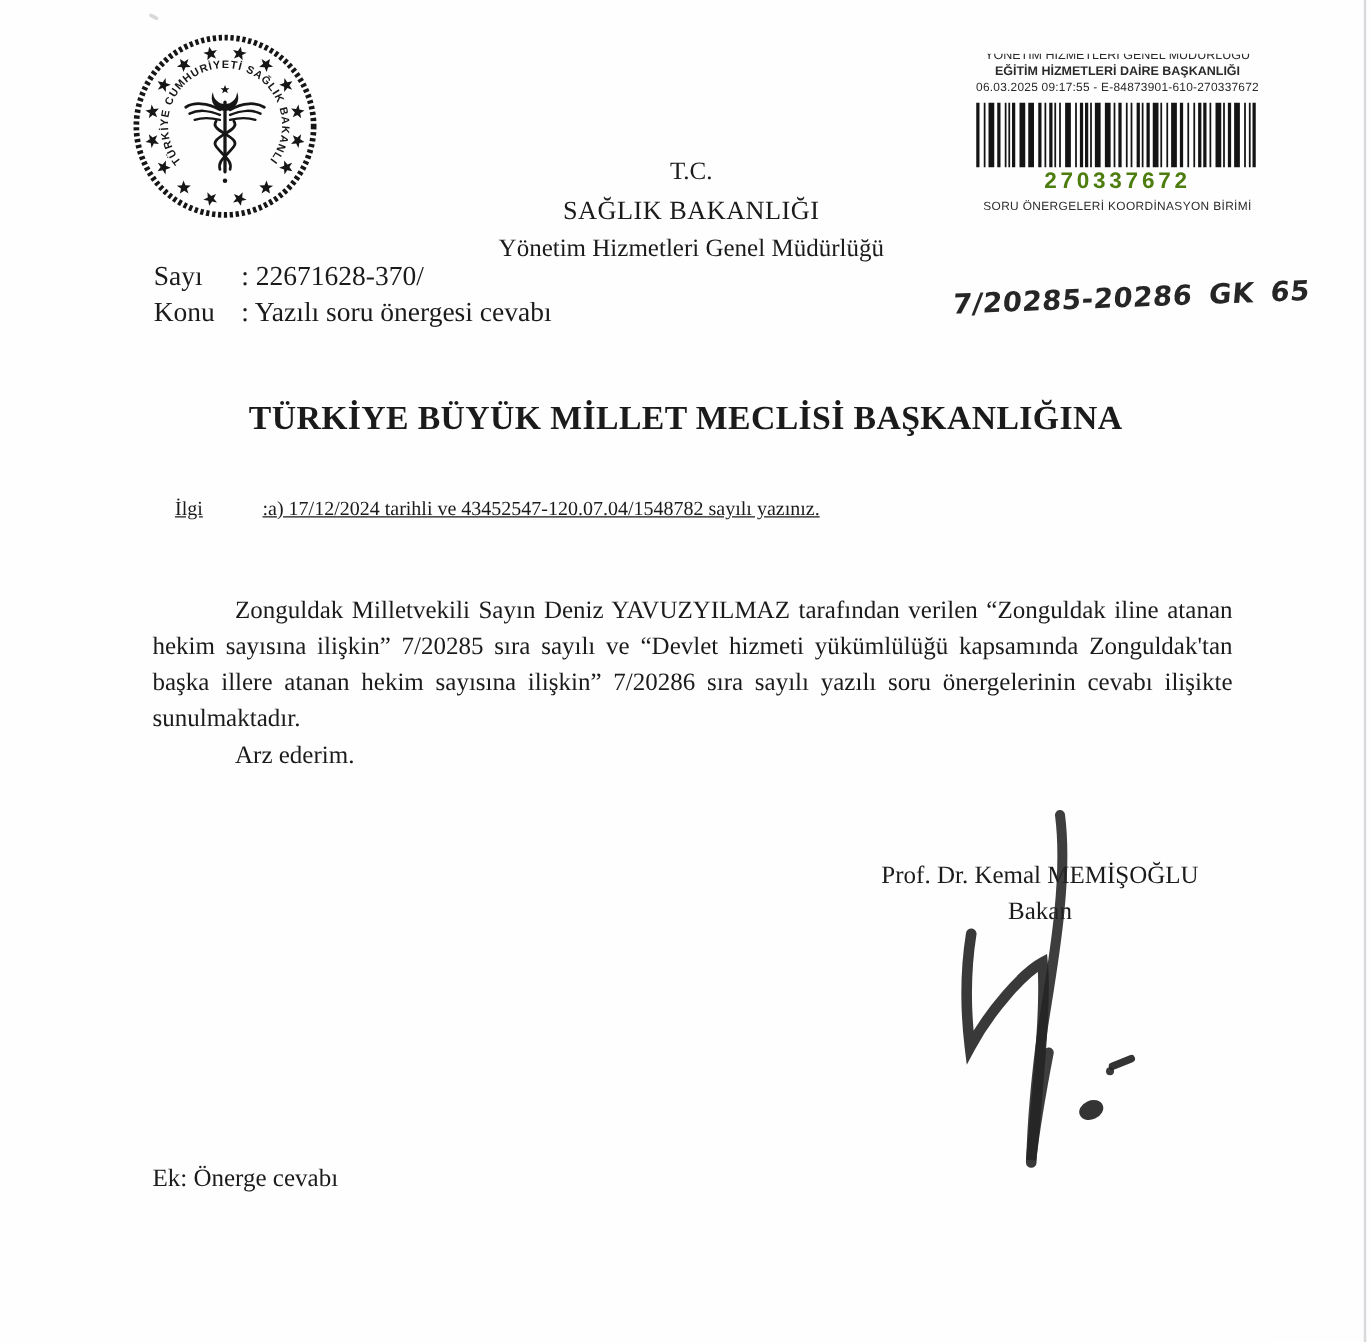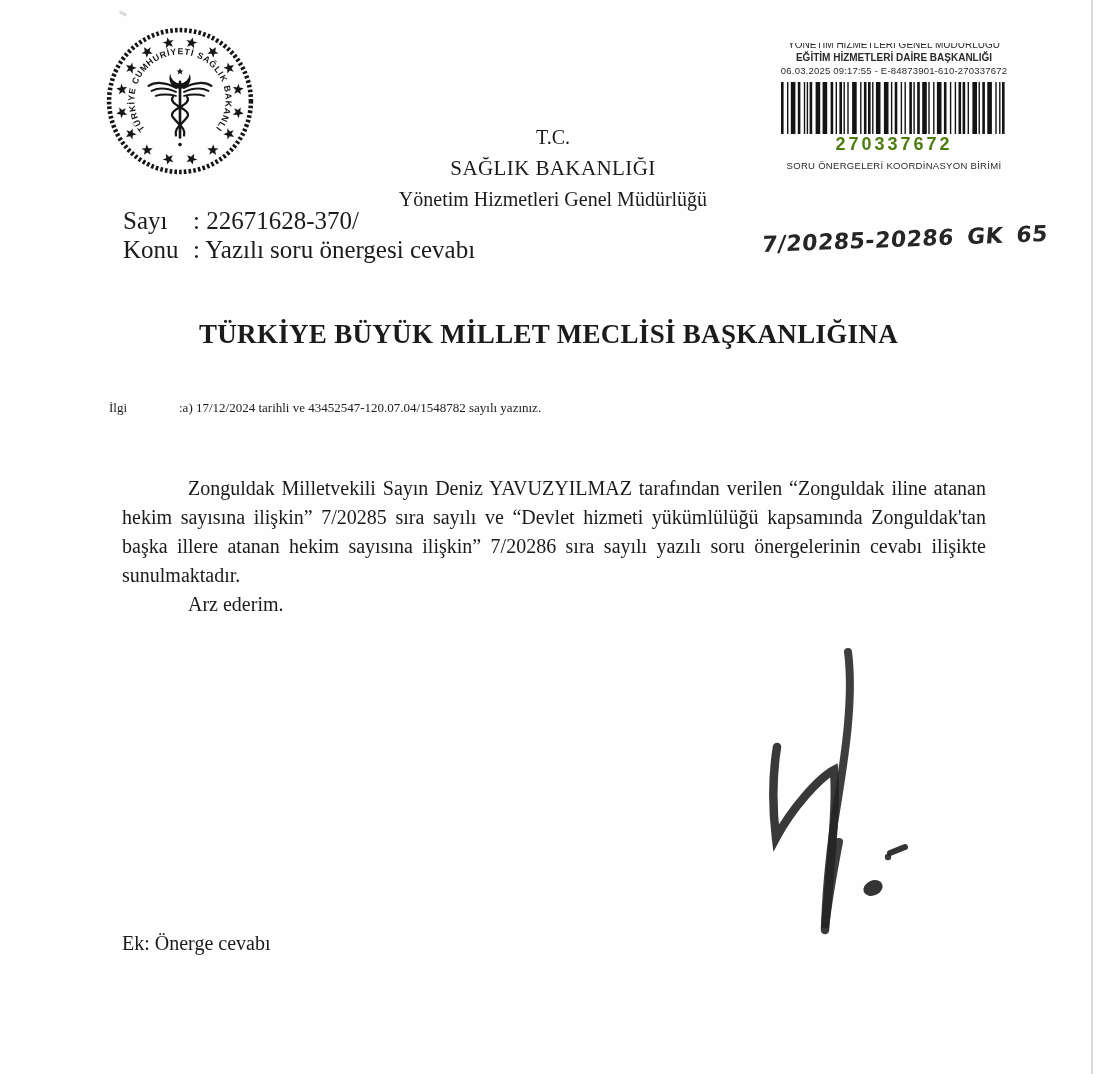--- a/index.html
+++ b/index.html
@@ -37,38 +37,38 @@
   .stamp .clip1{height:8px;overflow:hidden;display:flex;align-items:flex-end;justify-content:center;margin-top:23px;}
   .stamp .s1{font-size:10px;line-height:13px;white-space:nowrap;}
   .stamp .s2{font-size:10px;line-height:13px;white-space:nowrap;font-weight:bold;}
   .stamp .s3{font-size:9.5px;line-height:13px;white-space:nowrap;letter-spacing:.2px;}
   .stamp .barcode{display:block;margin:5px auto 0;}
   .stamp .num{
     font-size:18px;font-weight:bold;letter-spacing:3px;line-height:20px;color:#4d7c0f;
   }
   .stamp .unit{font-size:9.5px;line-height:12px;margin-top:6px;letter-spacing:.3px;}
   
-  .meta{position:absolute;left:123px;top:206px;font-size:25px;line-height:29px;}
+  .meta{position:absolute;left:123px;top:206px;font-size:22px;line-height:29px;}
   .meta .row{display:flex;}
   .meta .lbl{width:70px;}
   
   .handnote{
     position:absolute;left:762px;top:226px;width:310px;
     font-family:"DejaVu Sans", sans-serif;
     font-size:22px;font-weight:600;color:#262626;
     transform:rotate(-2.2deg) skewX(-7deg);
     letter-spacing:.5px;word-spacing:5px;white-space:nowrap;
   }
   
   .recipient{
     position:absolute;left:0;top:319px;width:1097px;
     text-align:center;font-size:27px;font-weight:bold;letter-spacing:.3px;
   }
   
-  .refs{position:absolute;left:109px;top:394px;font-size:13px;line-height:28px;}
+  .refs{position:absolute;left:140px;top:394px;font-size:16px;line-height:28px;text-decoration:underline;}
   .refs{display:flex;}
   .refs .lbl{width:70px;}
   .refs .itemB{padding-left:10px;}
   
   .body{
     position:absolute;left:122px;top:474px;width:864px;
     font-size:20px;line-height:29px;
   }
   .body p{margin:0;text-align:justify;text-indent:66px;}
   .body .closing{text-align:left;margin-top:0;}
@@ -216,20 +216,24 @@
     <span>
       <div>:a) 17/12/2024 tarihli ve 43452547-120.07.04/1548782 sayılı yazınız.</div>
     </span>
   </div>
 
   <div class="body">
     <p>Zonguldak Milletvekili Sayın Deniz YAVUZYILMAZ tarafından verilen “Zonguldak iline atanan hekim sayısına ilişkin” 7/20285 sıra sayılı ve “Devlet hizmeti yükümlülüğü kapsamında Zonguldak'tan başka illere atanan hekim sayısına ilişkin” 7/20286 sıra sayılı yazılı soru önergelerinin cevabı ilişikte sunulmaktadır.</p>
     <p class="closing">Arz ederim.</p>
   </div>
 
+  <div class="signatory">
+    <div>Prof. Dr. Kemal MEMİŞOĞLU</div>
+    <div>Bakan</div>
+  </div>
 
   <svg class="sig-scrawl" viewBox="0 0 200 300">
     <g stroke="#232323" fill="none" stroke-linecap="round">
       <path d="M 106 12 C 113 66, 99 138, 92 184 C 88 214, 84 246, 83 288 C 86 262, 92 228, 97 202" stroke-width="8" opacity="0.88"></path>
       <path d="M 35 107 C 31 132, 30 165, 34 198 C 50 168, 77 138, 92 130 C 95 162, 89 218, 86 256 C 85 272, 83 282, 83 290" stroke-width="8.5" opacity="0.9"></path>
       <path d="M 148 213 l 15 -6" stroke-width="6" opacity="0.92"></path>
     </g>
     <ellipse cx="131" cy="248" rx="10" ry="7.5" transform="rotate(-24 131 248)" fill="#232323" opacity="0.92"></ellipse>
     <circle cx="146" cy="217" r="3.2" fill="#232323" opacity="0.9"></circle>
   </svg>

